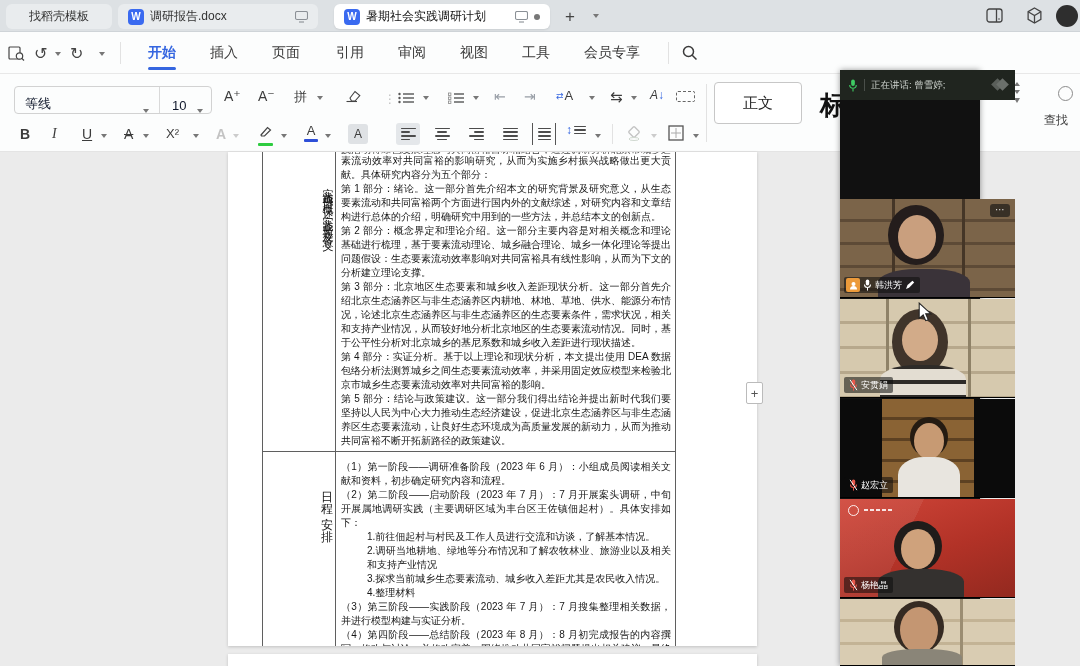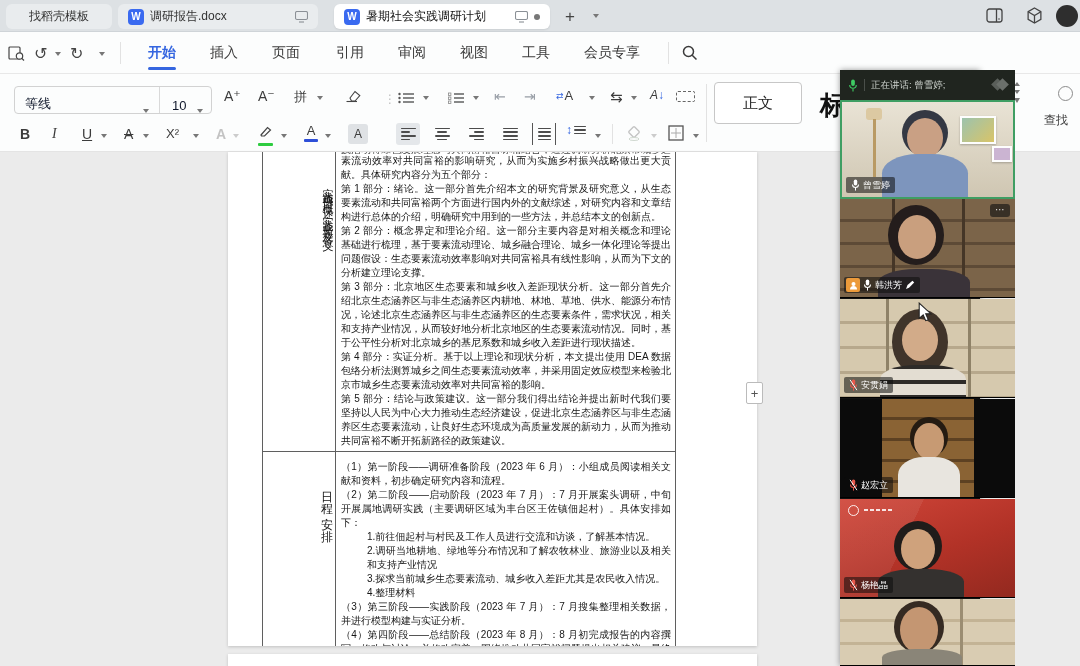--- a/index.html
+++ b/index.html
@@ -342,38 +342,20 @@
     <svg width="10" height="13" viewBox="0 0 10 14" style="color:#3ecb63">
         <rect x="3" y="0.5" width="4" height="7" rx="2" fill="currentColor"></rect>
         <path d="M1.5 6.5a3.5 3.5 0 0 0 7 0" fill="none" stroke="currentColor" stroke-width="1.2"></path>
         <line x1="5" y1="10.5" x2="5" y2="13.5" stroke="currentColor" stroke-width="1.2"></line>
       </svg>
     <span class="hdiv"></span>
     <span style="flex:1">正在讲话: 曾雪婷;</span>
     <span><span class="dia"></span><span class="dia" style="background:#6b706b;margin-left:-4px"></span></span>
   </div>
 
-  <div class="video speaking" style="top:30px">
-    <div class="vbg" style="background:linear-gradient(180deg,#e9e3d5,#cfc6b2)"></div>
-    <div class="abs" style="left:24px;top:6px;width:16px;height:12px;background:#dcc9a2;border-radius:3px"></div>
-    <div class="abs" style="left:31px;top:17px;width:2.5px;height:58px;background:#b99a64"></div>
-    <div class="frame" style="left:118px;top:14px;width:36px;height:28px;background:linear-gradient(135deg,#9cc3ae,#d9c468)"></div>
-    <div class="frame" style="left:150px;top:44px;width:20px;height:16px;background:#cbb4d2"></div>
-    <div class="hair" style="left:60px;top:8px;width:46px;height:46px;background:#343843"></div>
-    <div class="head" style="left:65px;top:16px;width:36px;height:40px;background:#c9a084"></div>
-    <div class="torso" style="left:40px;top:52px;width:86px;height:46px;background:#7d95bd"></div>
-    <div class="namechip">
-      <svg width="9" height="12" viewBox="0 0 10 14" style="color:#fff">
-          <rect x="3" y="0.5" width="4" height="7" rx="2" fill="currentColor"></rect>
-          <path d="M1.5 6.5a3.5 3.5 0 0 0 7 0" fill="none" stroke="currentColor" stroke-width="1.2"></path>
-          <line x1="5" y1="10.5" x2="5" y2="13.5" stroke="currentColor" stroke-width="1.2"></line>
-        </svg>
-      <span>曾雪婷</span>
-    </div>
-  </div>
 
   <div class="video" style="top:129px">
     <div class="vbg" style="background:repeating-linear-gradient(180deg,#7b6449 0 20px,#5d4a36 20px 23px),#6b563f"></div>
     <div class="abs" style="left:52px;top:0;width:3px;height:99px;background:#453627"></div>
     <div class="abs" style="left:122px;top:0;width:3px;height:99px;background:#453627"></div>
     <div class="hair" style="left:48px;top:6px;width:56px;height:60px;background:#241d1c"></div>
     <div class="head" style="left:58px;top:16px;width:38px;height:44px;background:#c99f7e"></div>
     <div class="torso" style="left:38px;top:70px;width:92px;height:32px;background:#3a3339"></div>
     <div class="morechip">⋯</div>
     <div class="namechip">

